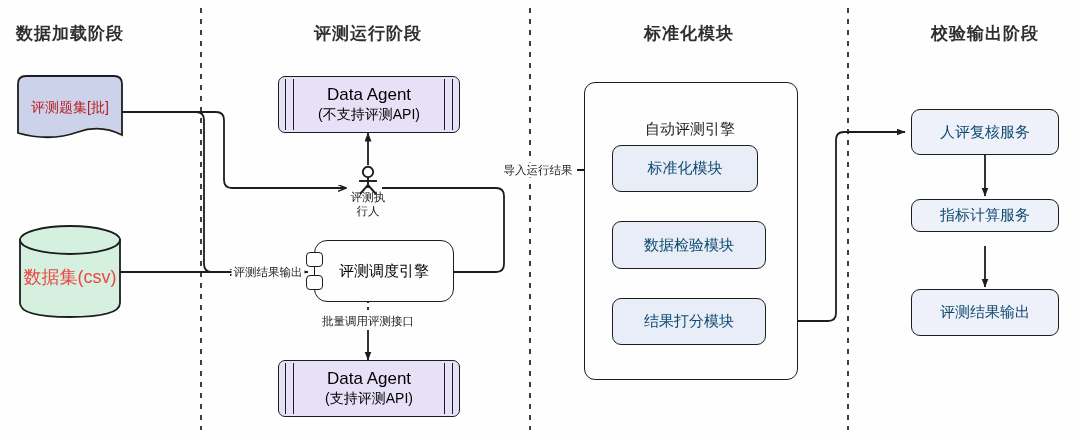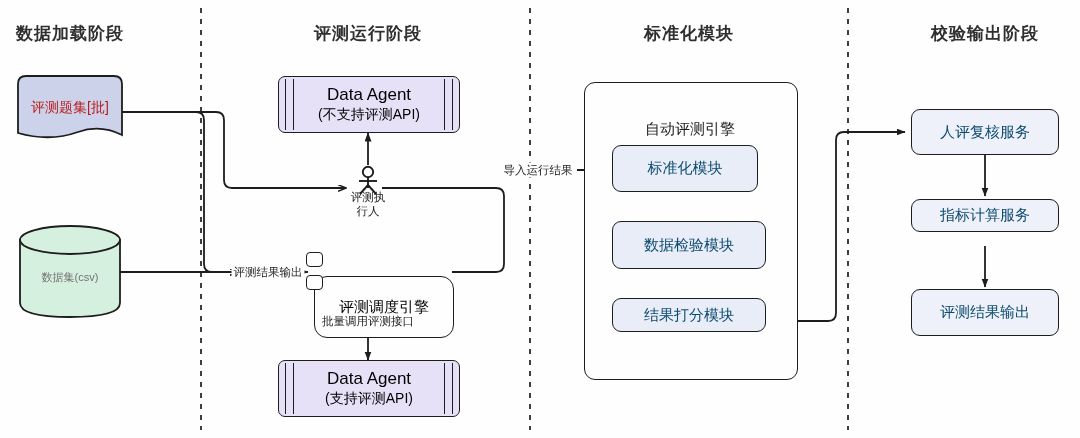--- a/index.html
+++ b/index.html
@@ -34,21 +34,21 @@
   .container-box{position:absolute;border:1.9px solid #1d1d1d;border-radius:11px;
     background:#fefefe;}
   .container-title{position:absolute;width:100%;text-align:center;font-size:15px;
     color:#1c1c1c;margin-top:16px;}
   .edge-label{position:absolute;font-size:11.5px;color:#1c1c1c;white-space:nowrap;
     background:#fefefe;padding:0 2px;transform:translate(-50%,-50%);}
   .actor-label{position:absolute;font-size:11.5px;color:#1c1c1c;line-height:14px;
     text-align:center;transform:translateX(-50%);white-space:nowrap;}
   .wave-label{position:absolute;font-size:14px;color:#b91c1c;white-space:nowrap;
     transform:translate(-50%,-50%);}
-  .cyl-label{position:absolute;font-size:11px;color:#737373;white-space:nowrap;
+  .cyl-label{position:absolute;font-size:18px;color:#ef4444;white-space:nowrap;
     transform:translate(-50%,-50%);}
 </style>
 </head>
 <body>
 
 <div id="stage">
 
   <svg id="svg-layer" viewBox="0 0 1080 438">
     <defs>
       <marker id="ah" markerWidth="9" markerHeight="9" refX="8" refY="3.2" orient="auto" markerUnits="userSpaceOnUse">
@@ -136,21 +136,21 @@
 
   <div class="agent-wrap" style="left:278px;top:360px;width:182px;height:57px;">
     <div class="agent-body">
       <div class="agent-t1">Data Agent</div>
       <div class="agent-t2">(支持评测API)</div>
     </div>
     <div class="agent-bar l"></div>
     <div class="agent-bar r"></div>
   </div>
 
-  <div class="engine" style="left:314px;top:240px;width:138px;height:60px;margin-top:36px;">
+  <div class="engine" style="left:314px;top:240px;width:138px;height:60px;">
     <span>评测调度引擎</span>
   </div>
   <div class="port" style="left:306px;top:252px;"></div>
   <div class="port" style="left:306px;top:275px;"></div>
 
   <div class="actor-label" style="left:368px;top:190px;">
     <div>评测执</div>
     <div>行人</div>
   </div>
 
@@ -160,21 +160,21 @@
 
   <div class="container-box" style="left:584px;top:82px;width:212px;height:296px;"></div>
   <div class="container-title" style="left:584px;top:104px;width:212px;">自动评测引擎</div>
 
   <div class="node boxnode module" style="left:612px;top:145px;width:146px;height:47px;">
     <span>标准化模块</span>
   </div>
   <div class="node boxnode module" style="left:612px;top:221px;width:154px;height:48px;">
     <span>数据检验模块</span>
   </div>
-  <div class="node boxnode module" style="left:612px;top:298px;width:154px;height:34px;text-align:right;">
+  <div class="node boxnode module" style="left:612px;top:298px;width:154px;height:47px;text-align:right;">
     <span>结果打分模块</span>
   </div>
 
   <div class="node boxnode svc" style="left:911px;top:109px;width:148px;height:46px;">
     <span>人评复核服务</span>
   </div>
   <div class="node boxnode svc" style="left:911px;top:199px;width:148px;height:33px;">
     <span>指标计算服务</span>
   </div>
   <div class="node boxnode svc" style="left:911px;top:289px;width:148px;height:47px;">

